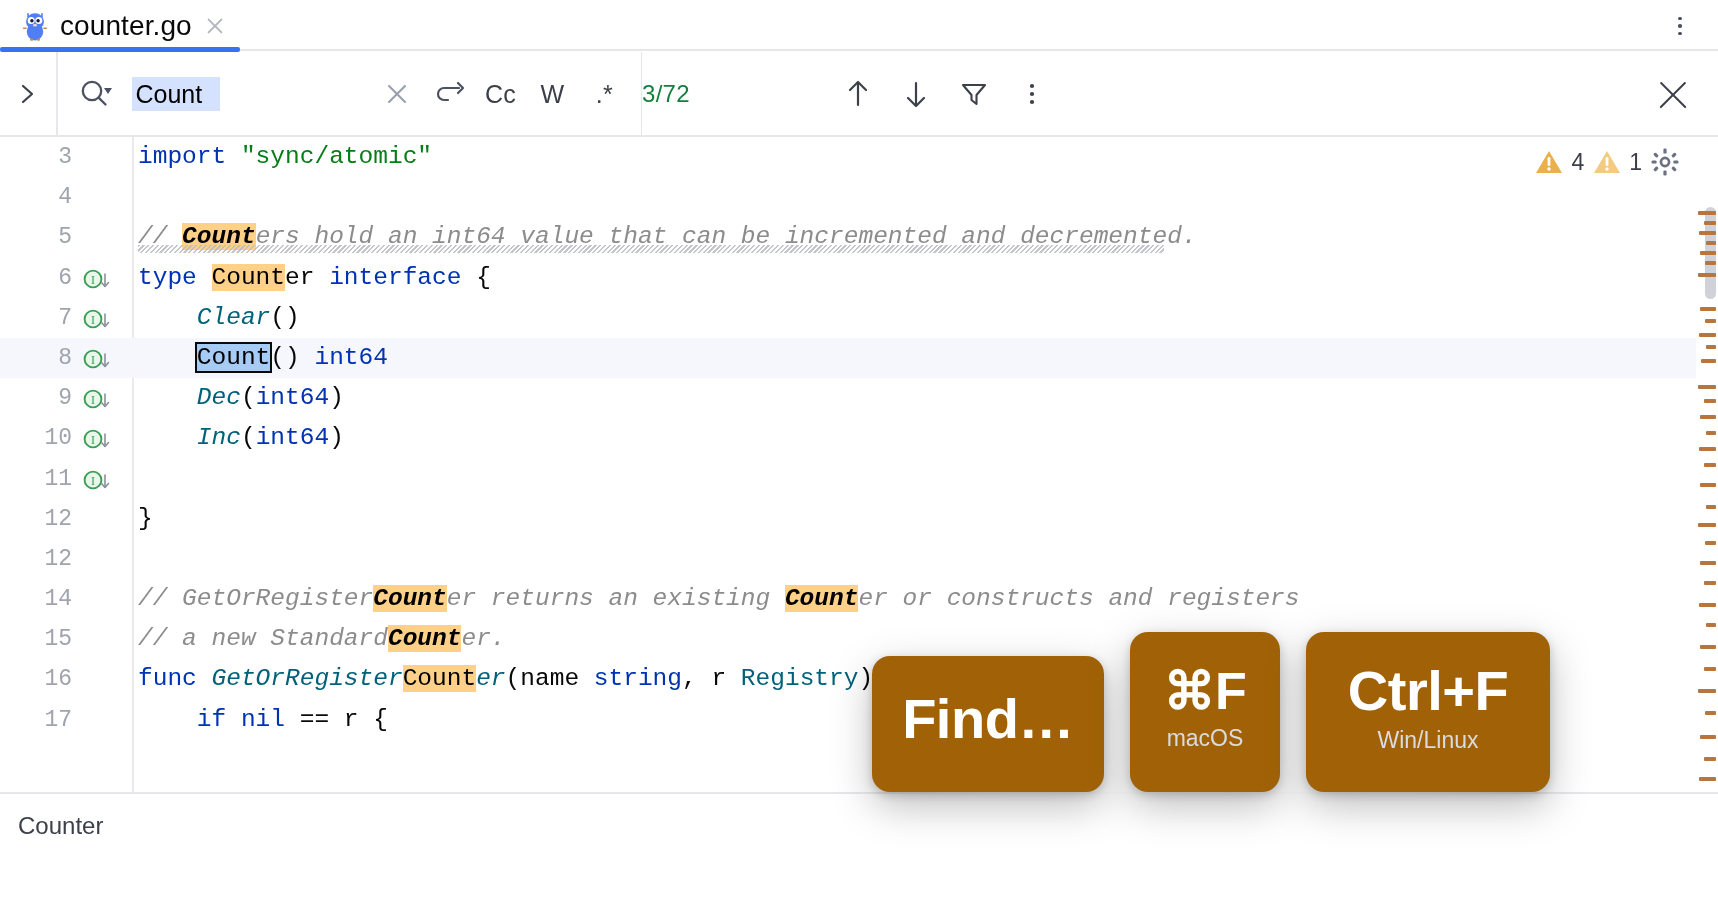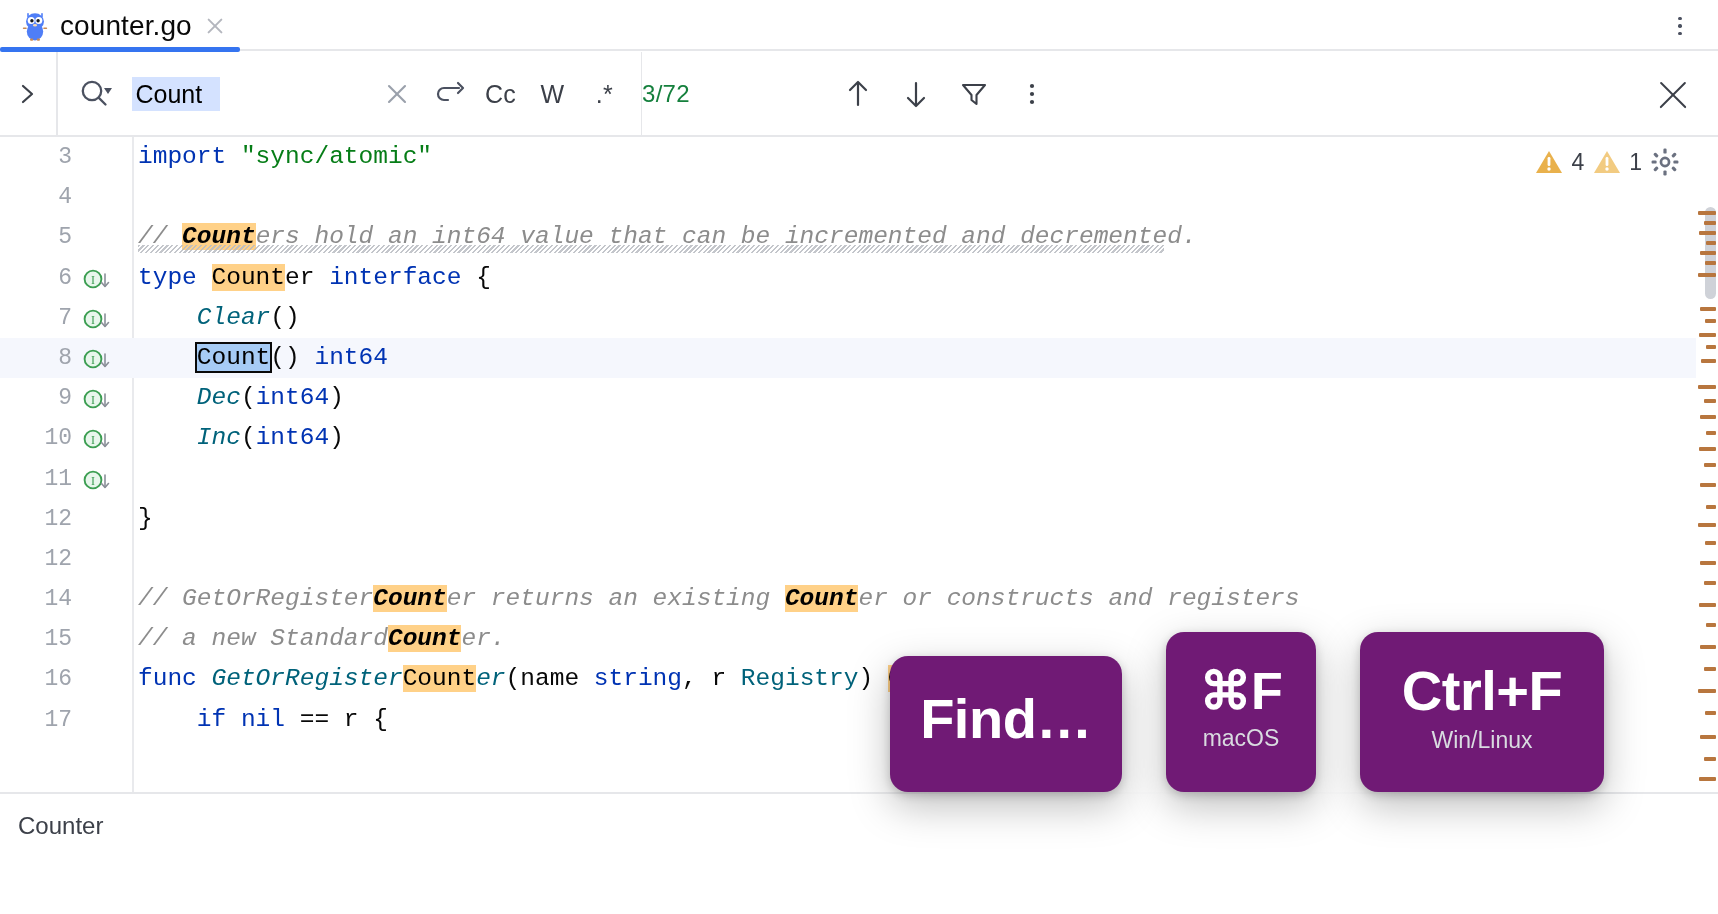--- a/index.html
+++ b/index.html
@@ -178,25 +178,24 @@
     position: absolute; left: 18px; top: 20px;
     font-size: 24px; color: #3c4049; font-family: Liberation Sans, sans-serif;
   }
 
   
   .keycards {
     position: absolute; left: 872px; bottom: 122px;
     display: flex; align-items: flex-end; gap: 26px; z-index: 30;
   }
   .keycard {
-    background: #701a75; border-radius: 18px;
+    background: #a16207; border-radius: 18px;
     display: flex; flex-direction: column; align-items: center; justify-content: center;
     box-shadow: 0 14px 40px rgba(0,0,0,.26), 0 3px 10px rgba(0,0,0,.18);
     padding: 16px 20px 25px;
-    margin-left: 18px;
   }
   .keycard-glow {
     position: absolute; left: 860px; bottom: 118px; width: 700px; height: 180px;
     background: radial-gradient(ellipse at 50% 100%, rgba(255,255,255,.97) 0%, rgba(255,255,255,.85) 45%, rgba(255,255,255,0) 75%);
     z-index: 25; pointer-events: none;
   }
   .kc-main {
     color: #ffffff; font-size: 56px; font-weight: 700; line-height: 1.08;
     letter-spacing: -.5px; font-family: "Liberation Sans", sans-serif;
     white-space: nowrap;

